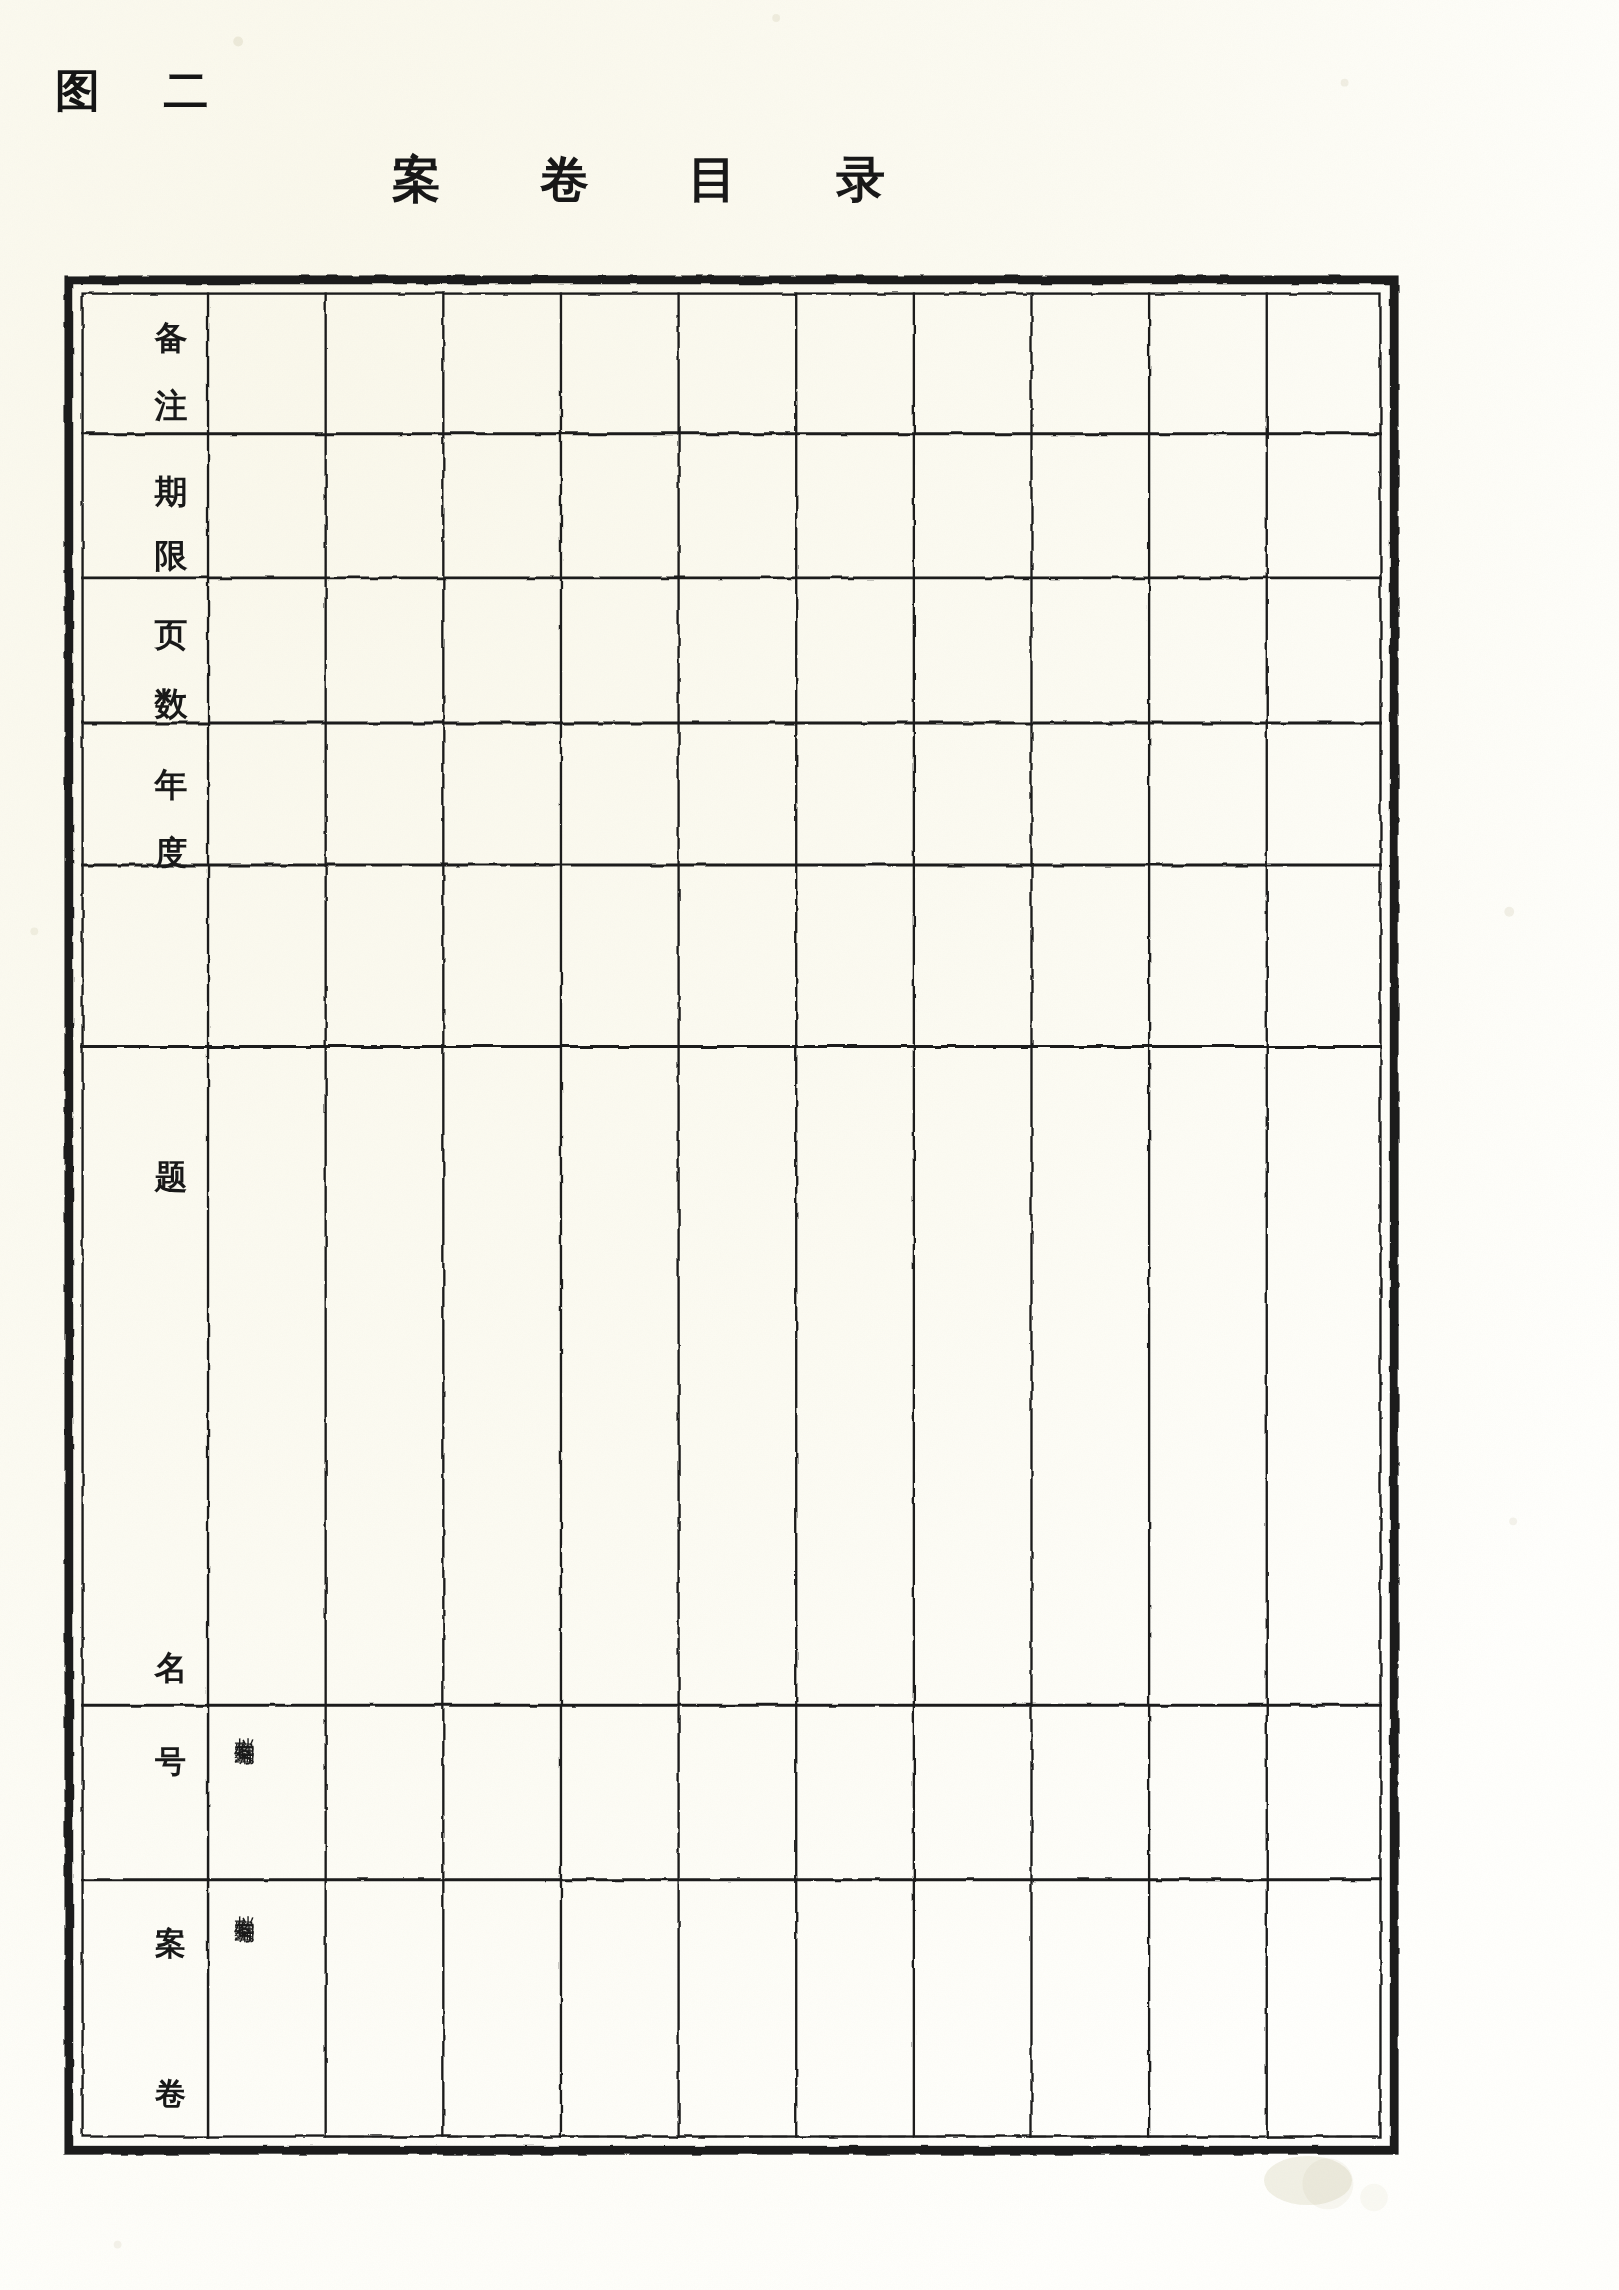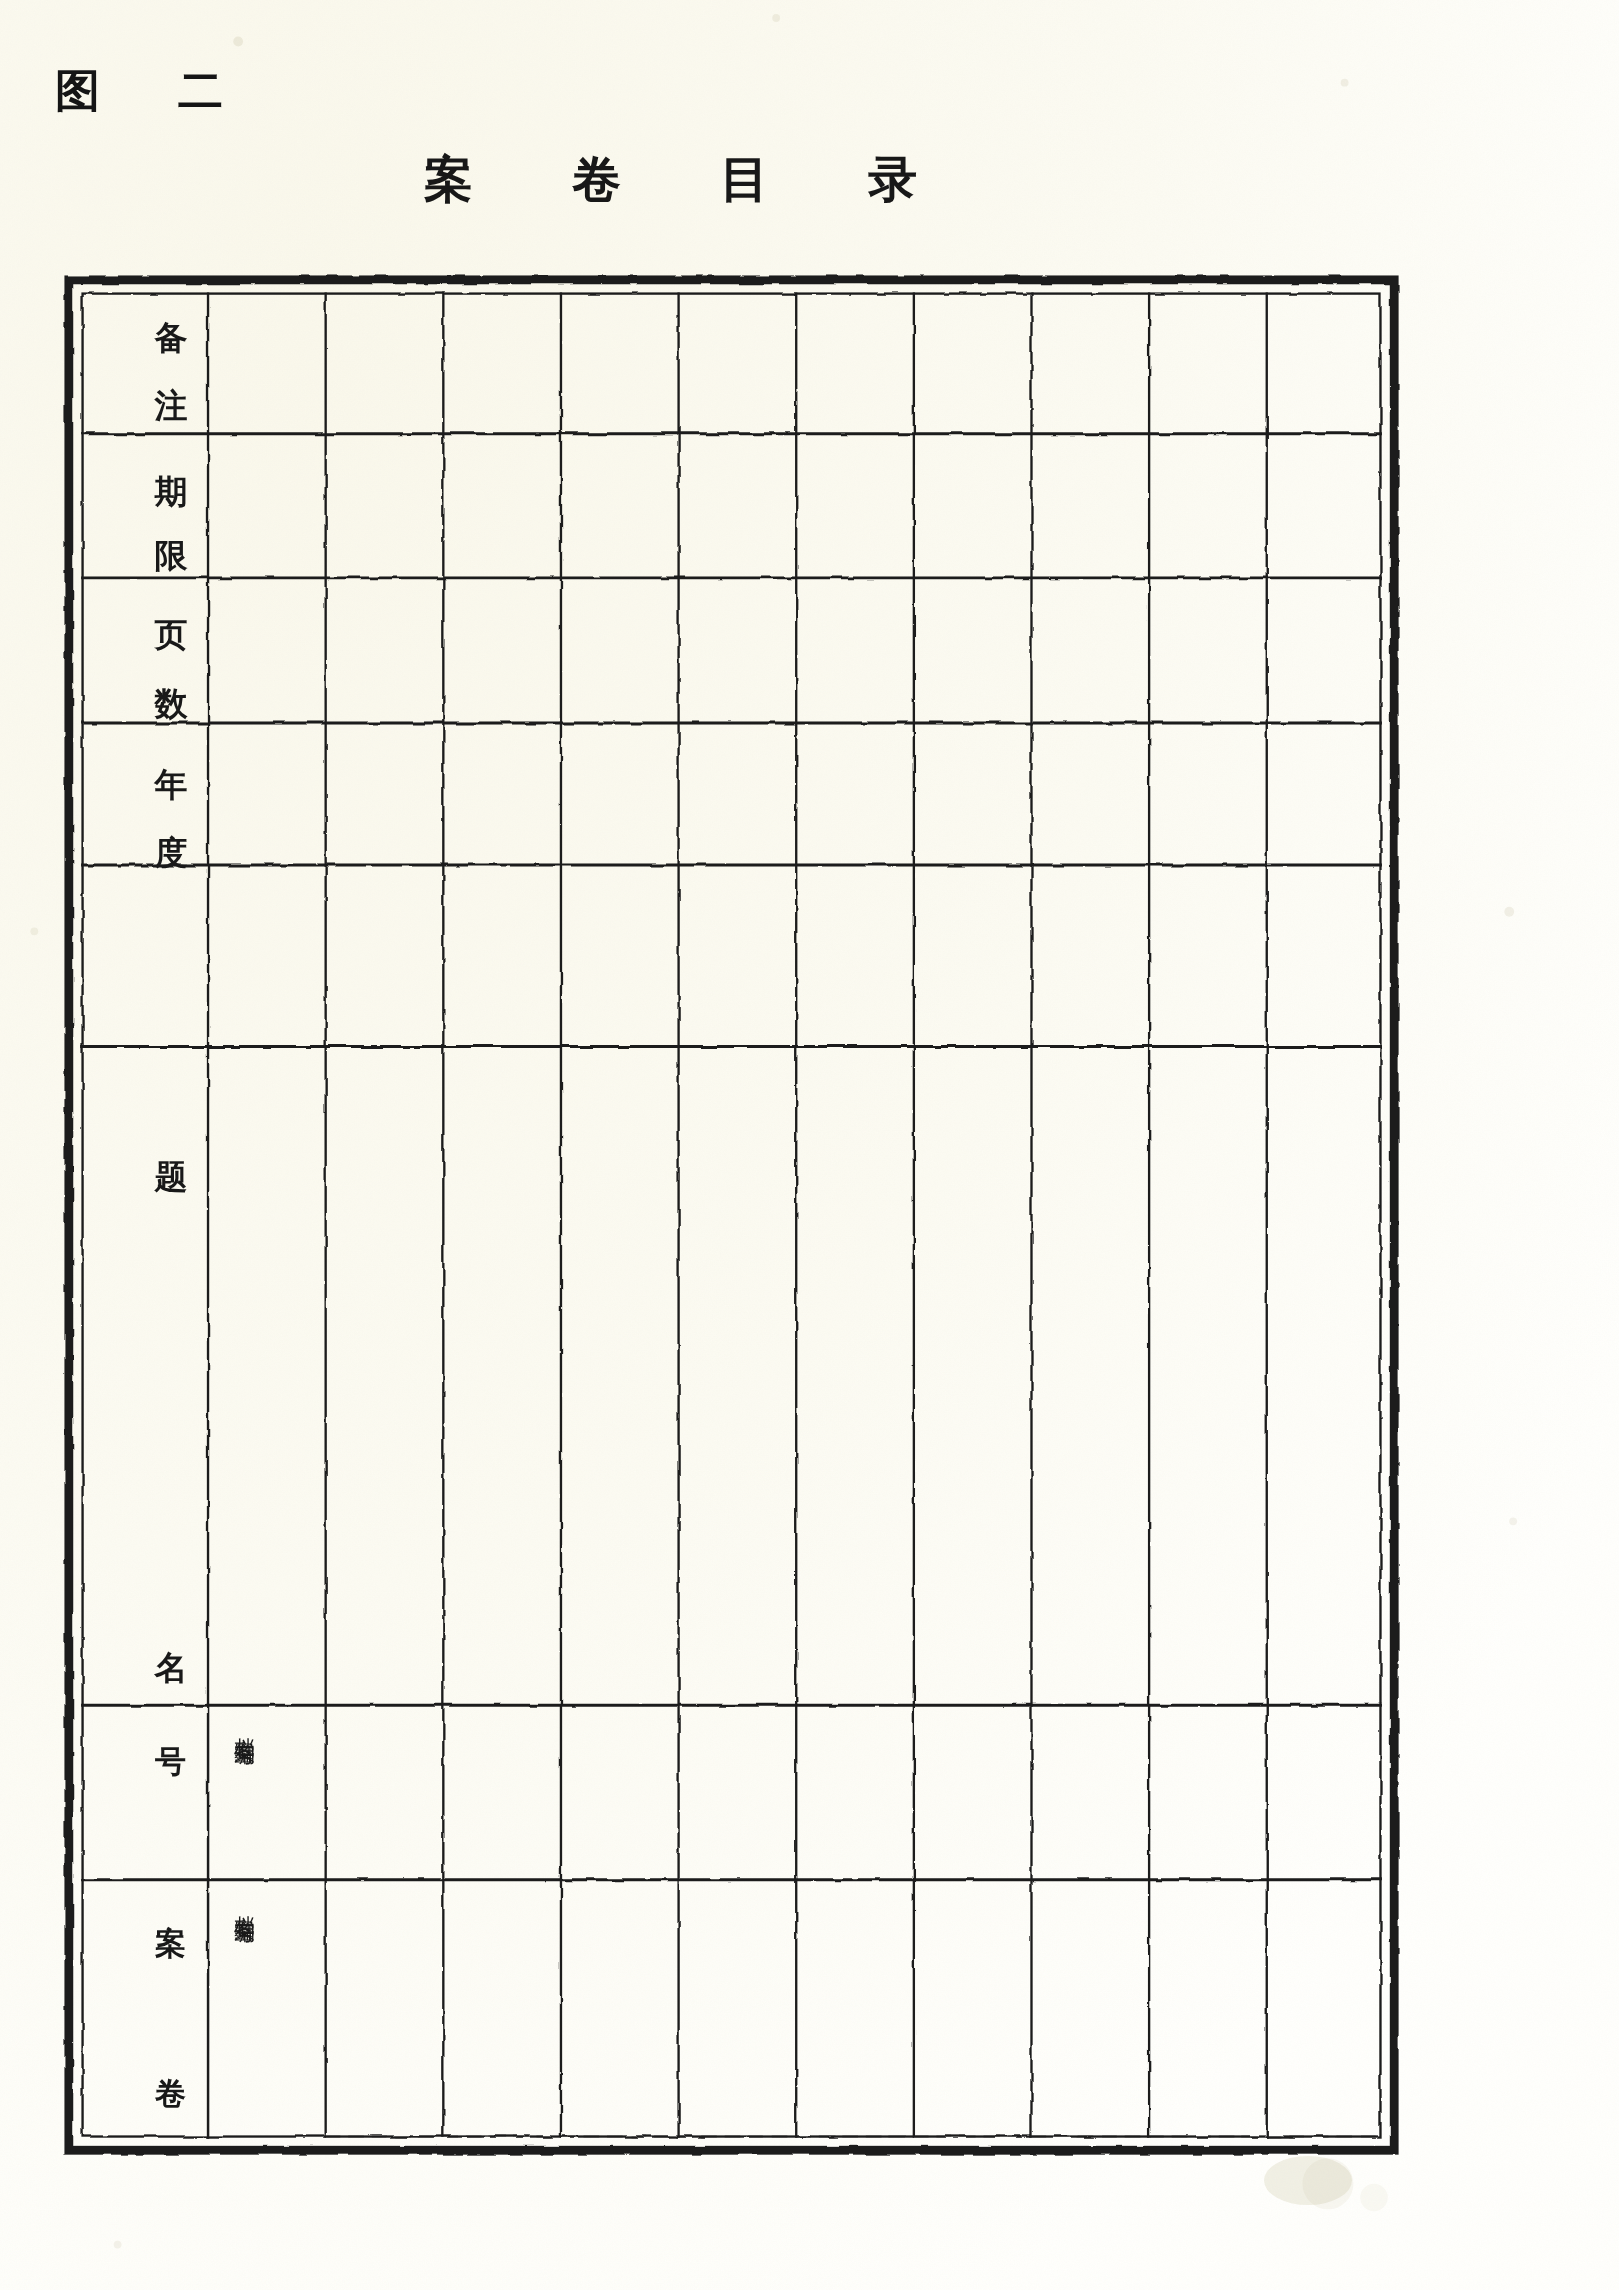--- a/index.html
+++ b/index.html
@@ -31,33 +31,32 @@
   }
 
   .fig-label {
     position: absolute;
     left: 55px;
     top: 61px;
     font-size: 45px;
     font-weight: bold;
     letter-spacing: 25.5px;
     color: #151515;
-    font-family: Liberation Mono, monospace;
+    font-family: Liberation Sans, sans-serif;
   }
 
   .doc-title {
     position: absolute;
     left: 392px;
     top: 147px;
     font-size: 49px;
     font-weight: bold;
     letter-spacing: 41px;
     color: #181818;
     white-space: nowrap;
-    margin-left: 32px;
   }
 
   
   #table-wrap {
     position: absolute;
     left: 61px;
     top: 272px;
     width: 1343px;
     height: 1892px;
   }

